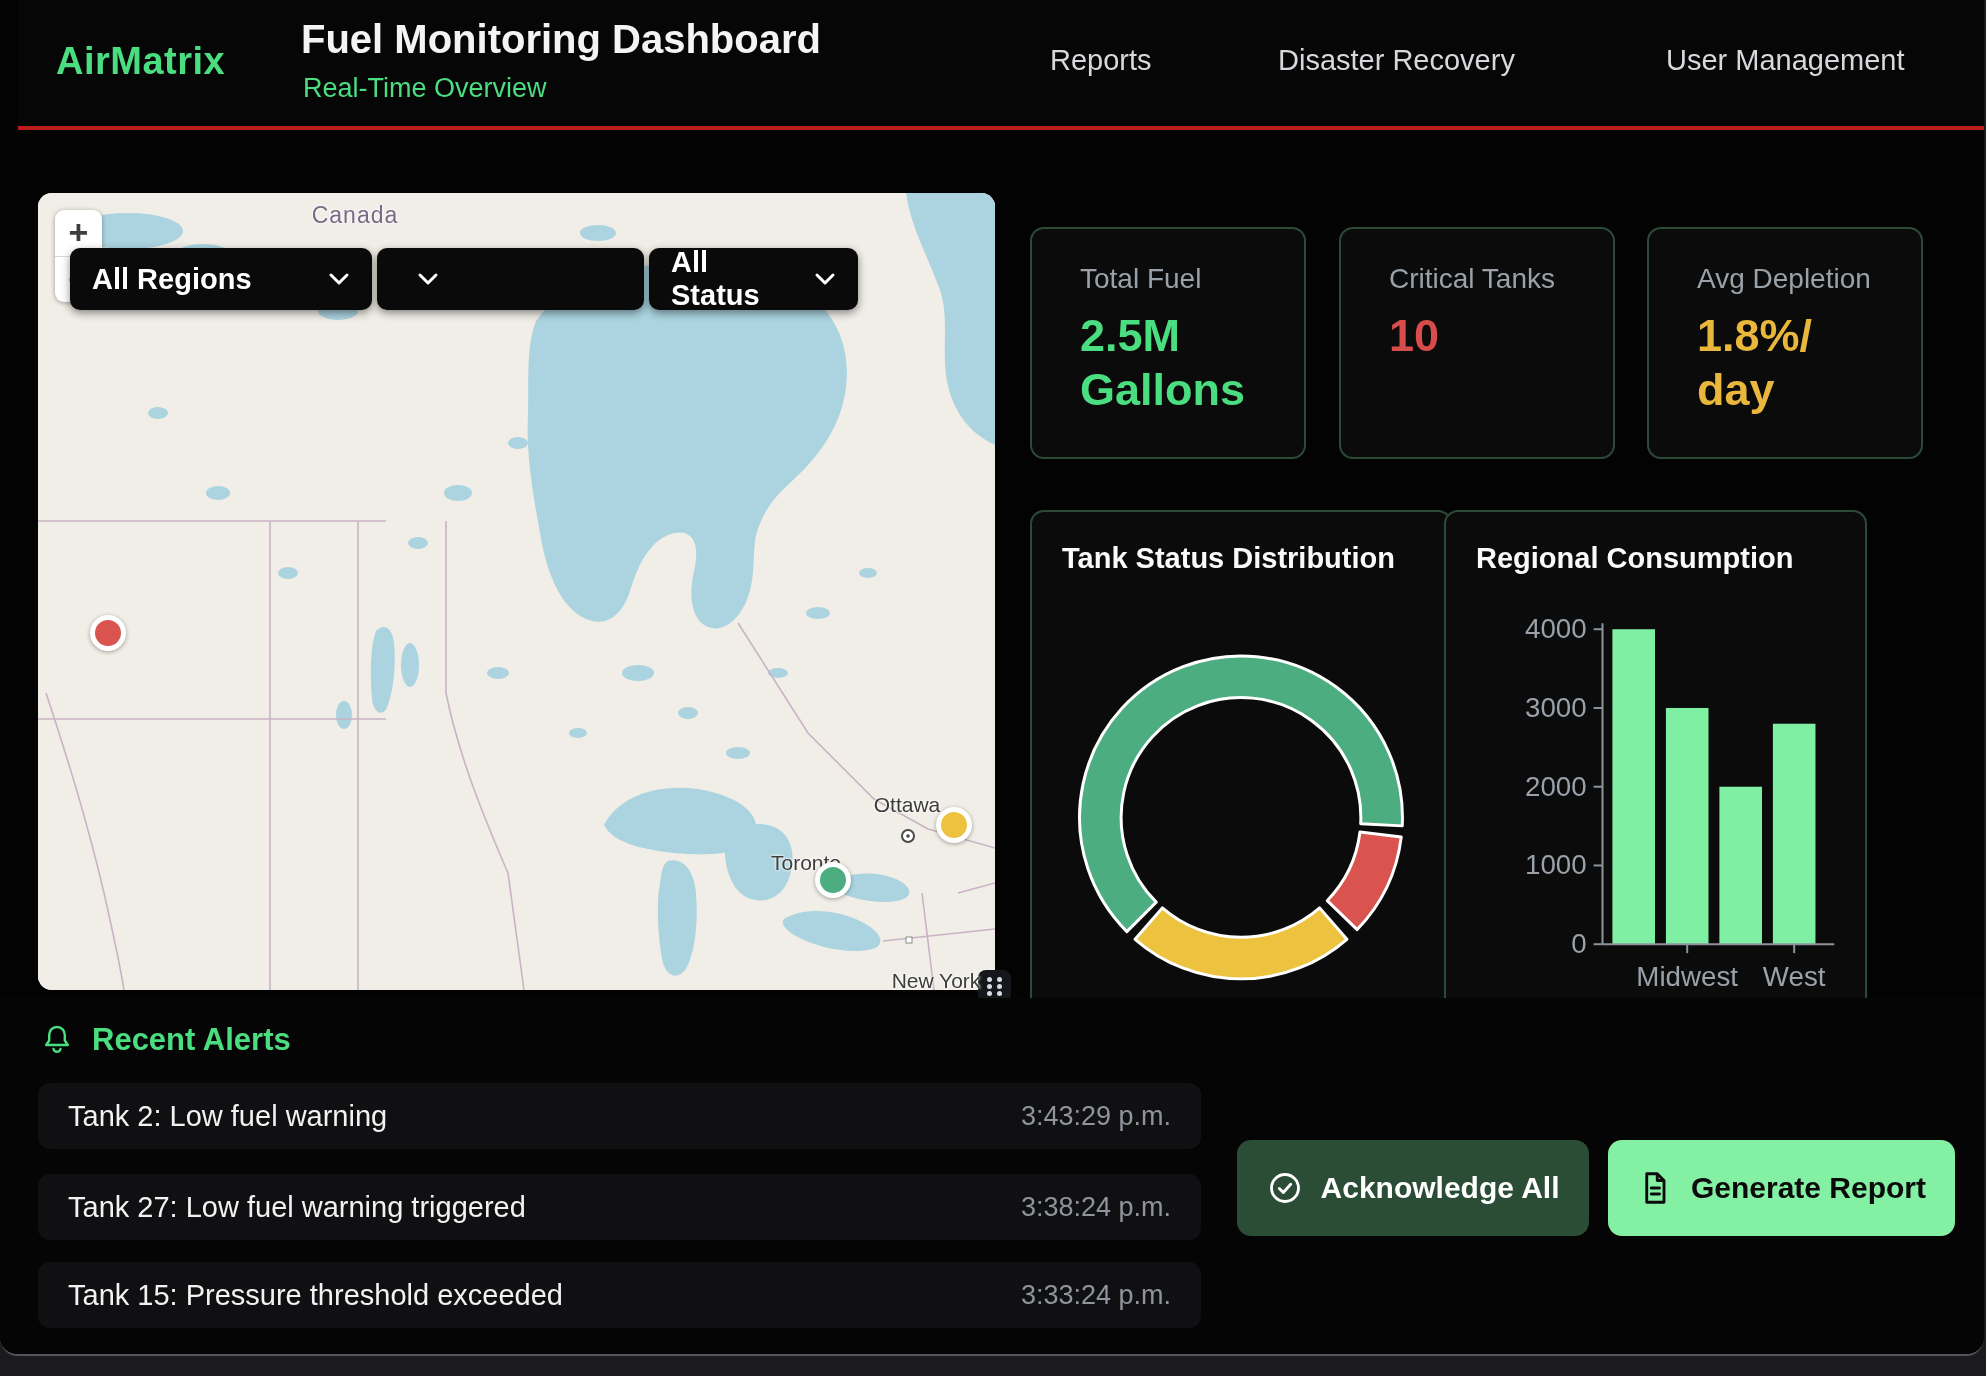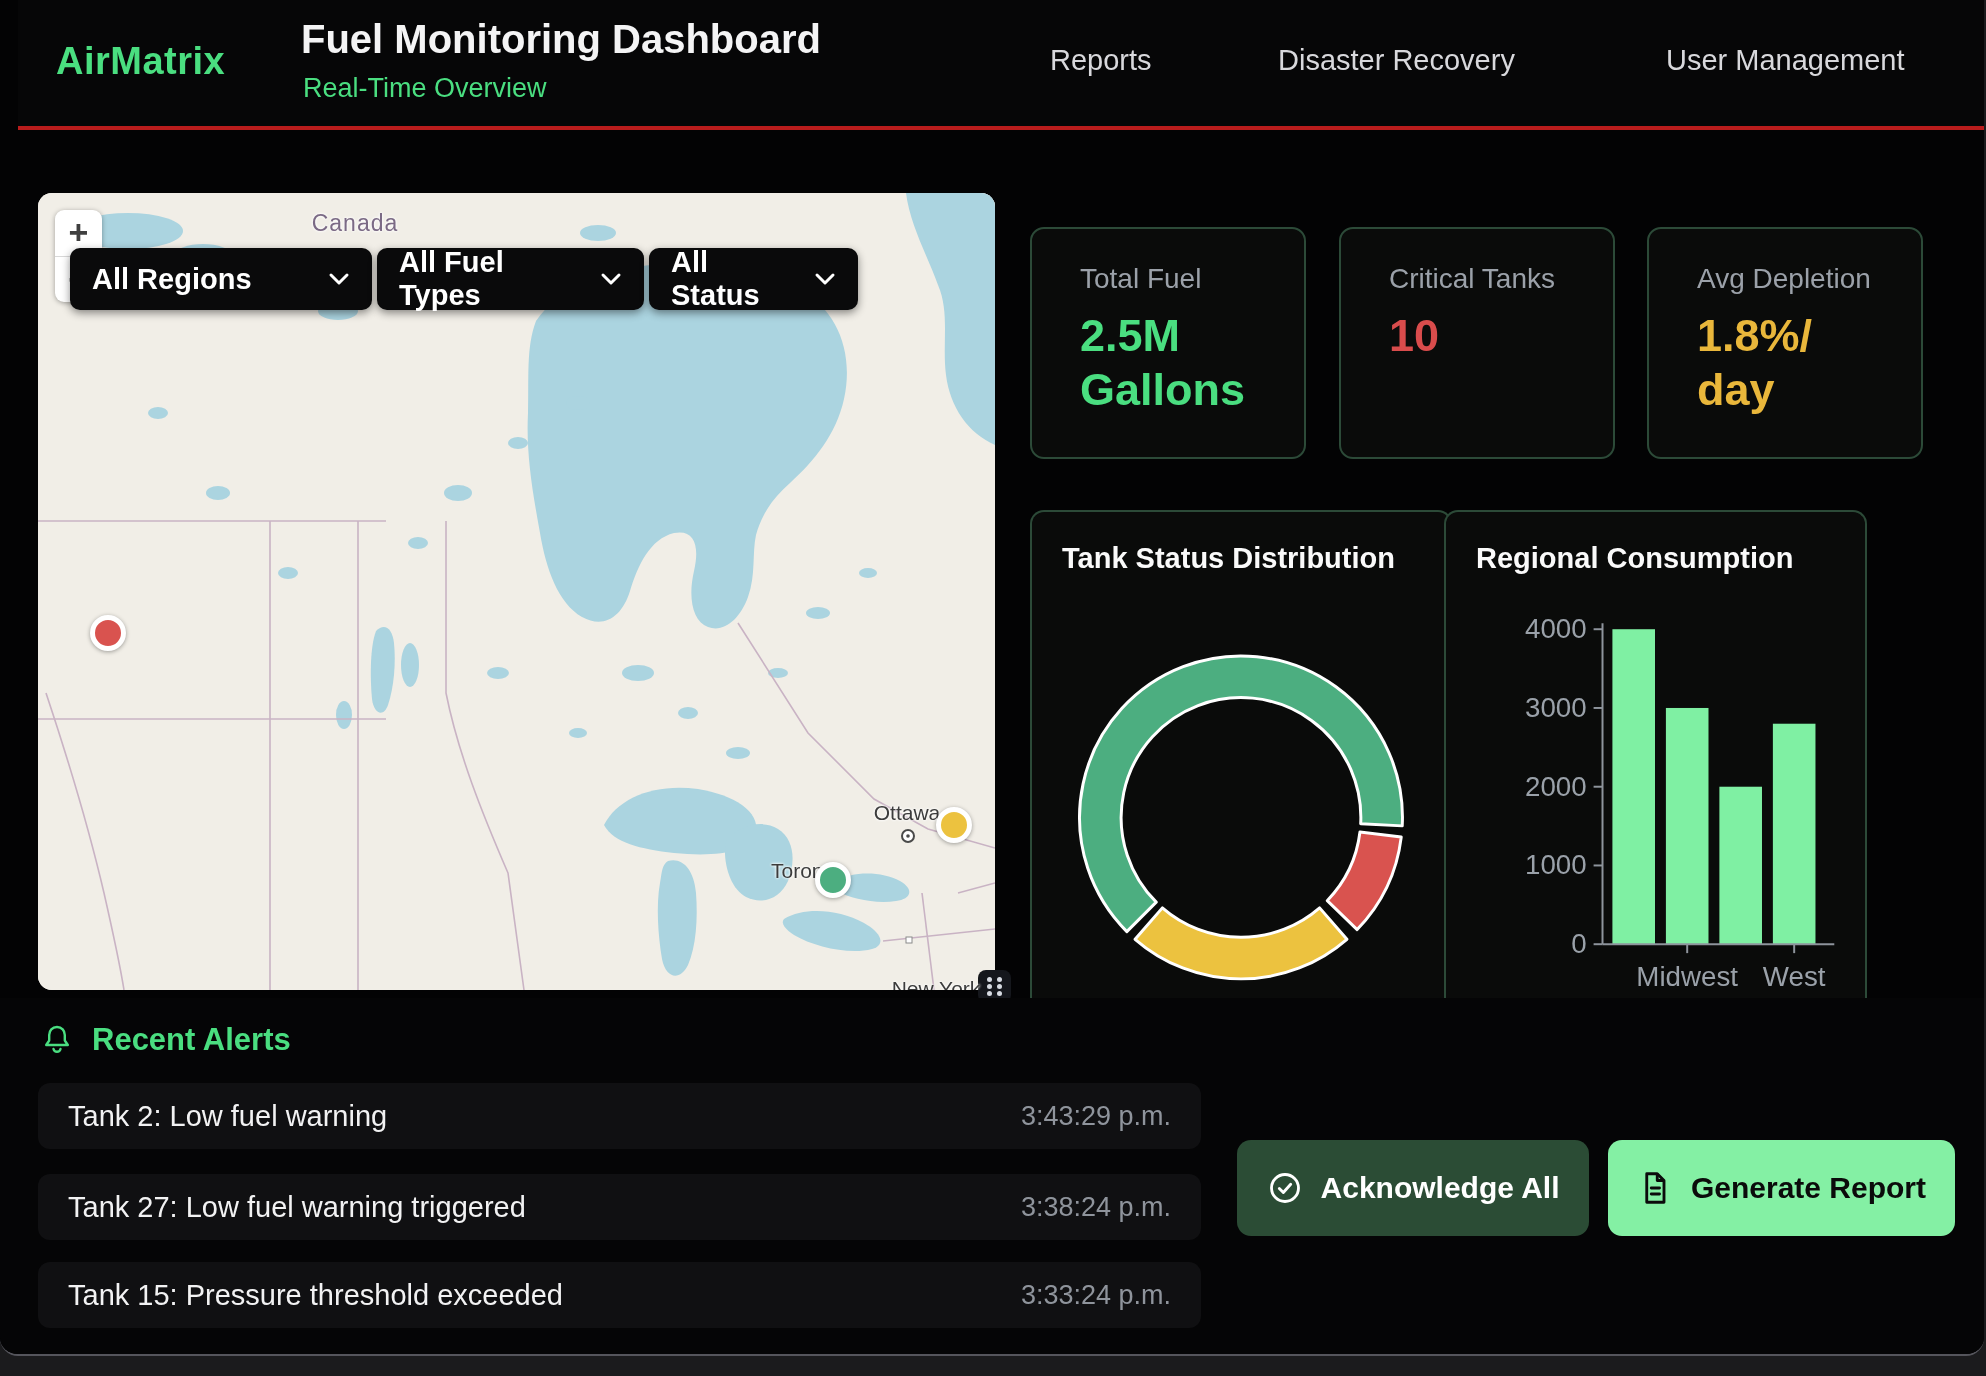--- a/index.html
+++ b/index.html
@@ -28,21 +28,21 @@
   .zoomctl{position:absolute;left:17px;top:17px;width:47px;height:92px;background:#ffffff;border-radius:9px;
     box-shadow:0 1px 5px rgba(0,0,0,.35);z-index:1;display:flex;flex-direction:column;}
   .zoombtn{flex:1;display:flex;align-items:center;justify-content:center;font-size:34px;font-weight:bold;color:#3f3f3f;cursor:pointer;}
   .zoombtn:first-child{border-bottom:1px solid #d8d8d8;}
   .filter{position:absolute;top:55px;height:62px;background:#0a0a0b;border-radius:10px;z-index:2;
     color:#ffffff;font-size:29px;font-weight:600;display:flex;align-items:center;justify-content:space-between;
     padding:0 22px;box-sizing:border-box;box-shadow:0 3px 8px rgba(0,0,0,.45);cursor:pointer;}
   #filter-0{left:32px;width:302px;} #filter-1{left:339px;width:267px;} #filter-2{left:611px;width:209px;}
   .chev{width:22px;height:14px;margin-left:18px;flex:none;}
   .map-label{position:absolute;color:#3c3c3c;font-size:21px;transform:translate(-50%,-50%);
-    text-shadow:0 0 3px #fff,0 0 3px #fff;white-space:nowrap;z-index:1;margin-top:8px;}
+    text-shadow:0 0 3px #fff,0 0 3px #fff;white-space:nowrap;z-index:1;}
   .map-label.country{color:#7b6a85;font-size:23px;letter-spacing:1px;}
   .marker{position:absolute;width:26px;height:26px;border-radius:50%;border:5px solid #ffffff;
     transform:translate(-50%,-50%);box-shadow:0 1px 4px rgba(0,0,0,.35);z-index:2;cursor:pointer;}
   .drag-handle{position:absolute;left:978px;top:970px;width:33px;height:33px;background:#15171c;border-radius:8px;
     display:grid;grid-template-columns:repeat(2,1fr);grid-template-rows:repeat(3,1fr);padding:6px;box-sizing:border-box;cursor:grab;}
   .drag-handle i{width:5px;height:5px;border-radius:50%;background:#d7dbe2;margin:auto;}
 
   
   .stat-card{position:absolute;top:227px;width:276px;height:232px;background:#0a0b0a;
     border:2px solid #2c4a38;border-radius:14px;box-sizing:border-box;padding:34px 48px;}
@@ -155,21 +155,20 @@
       <div class="zoombtn">−</div>
     </div>
 
     <div class="filter" id="filter-0">
       <span>All Regions</span>
       <svg class="chev" viewBox="0 0 22 14">
         <polyline points="3,3 11,11 19,3" fill="none" stroke="#ffffff" stroke-width="3" stroke-linecap="round" stroke-linejoin="round"></polyline>
       </svg>
     </div>
     <div class="filter" id="filter-1">
-      <span>All Fuel Types</span>
       <svg class="chev" viewBox="0 0 22 14">
         <polyline points="3,3 11,11 19,3" fill="none" stroke="#ffffff" stroke-width="3" stroke-linecap="round" stroke-linejoin="round"></polyline>
       </svg>
     </div>
     <div class="filter" id="filter-2">
       <span>All Status</span>
       <svg class="chev" viewBox="0 0 22 14">
         <polyline points="3,3 11,11 19,3" fill="none" stroke="#ffffff" stroke-width="3" stroke-linecap="round" stroke-linejoin="round"></polyline>
       </svg>
     </div>

